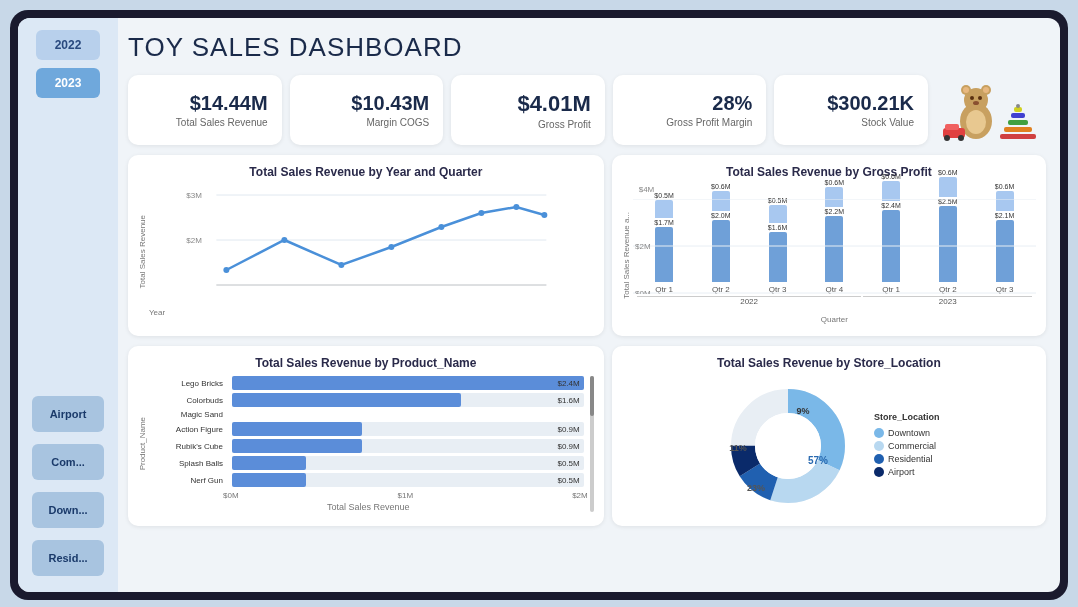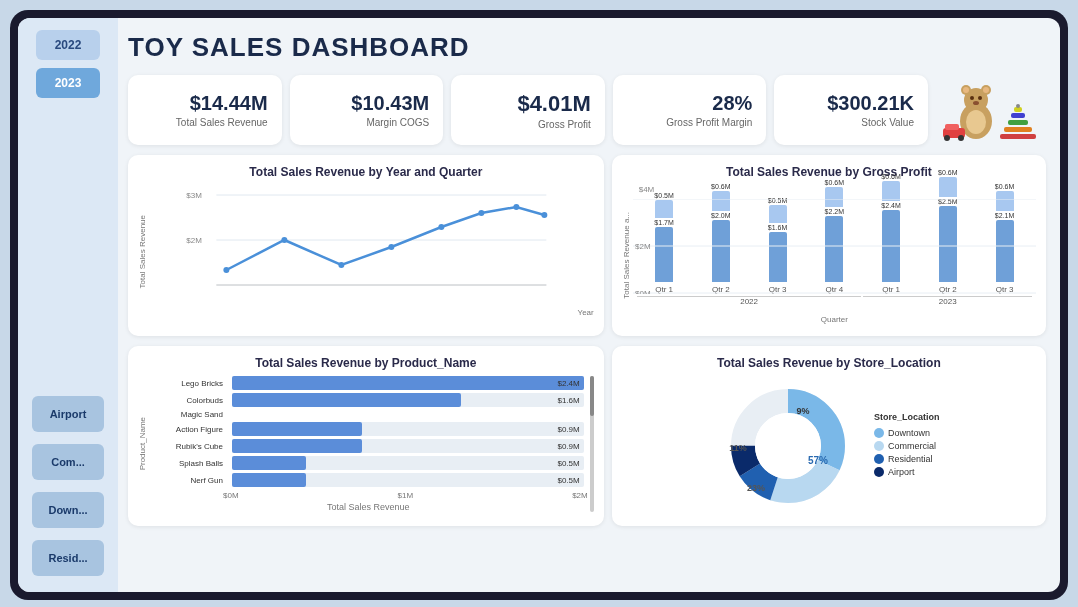--- a/index.html
+++ b/index.html
@@ -76,21 +76,21 @@
     
     .main-content {
       flex: 1;
       display: flex;
       flex-direction: column;
       padding: 14px 14px 10px 10px;
       gap: 10px;
     }
     .dashboard-title {
       font-size: 26px;
-      font-weight: 700;
+      font-weight: 400;
       color: #1a2a4a;
       letter-spacing: 1px;
       margin-bottom: 2px;
     }
     
     .kpi-row {
       display: flex;
       flex-direction: row;
       gap: 8px;
       align-items: stretch;
@@ -357,21 +357,21 @@
                 <circle cx="98" cy="55" r="3" fill="#4a90d9"></circle>
                 <circle cx="155" cy="80" r="3" fill="#4a90d9"></circle>
                 <circle cx="205" cy="62" r="3" fill="#4a90d9"></circle>
                 <circle cx="255" cy="42" r="3" fill="#4a90d9"></circle>
                 <circle cx="295" cy="28" r="3" fill="#4a90d9"></circle>
                 <circle cx="330" cy="22" r="3" fill="#4a90d9"></circle>
                 <circle cx="358" cy="30" r="3" fill="#4a90d9"></circle>
 
                 <line x1="30" y1="100" x2="360" y2="100" stroke="#ccc" stroke-width="1"></line>
               </svg>
-              <div style="text-align:right; margin-top:2px;">
+              <div style="text-align:left; margin-top:2px;">
                 <span class="axis-label">Year</span>
               </div>
             </div>
           </div>
         </div>
 
         <div class="chart-card bar-chart-gp">
           <div class="chart-title">Total Sales Revenue by Gross Profit</div>
           <div style="display:flex; align-items:stretch;">
             <div style="display:flex; align-items:center; margin-right:2px;">

